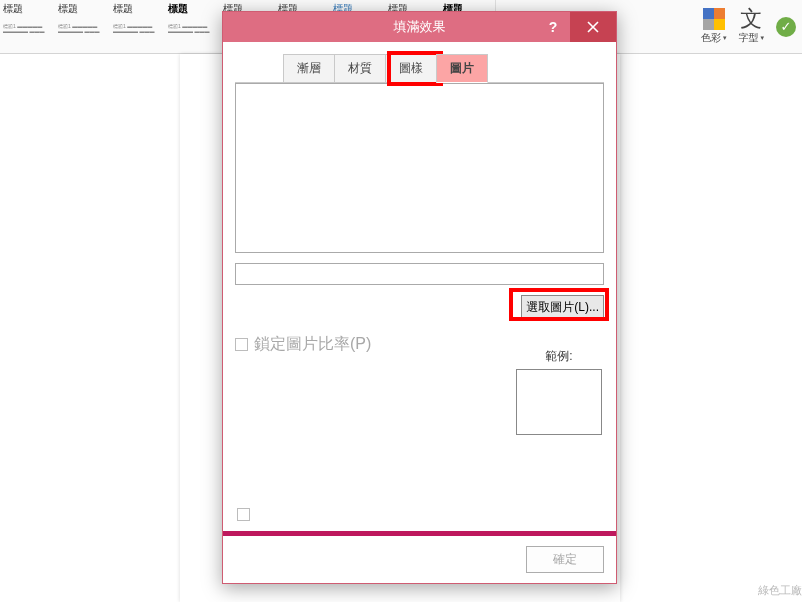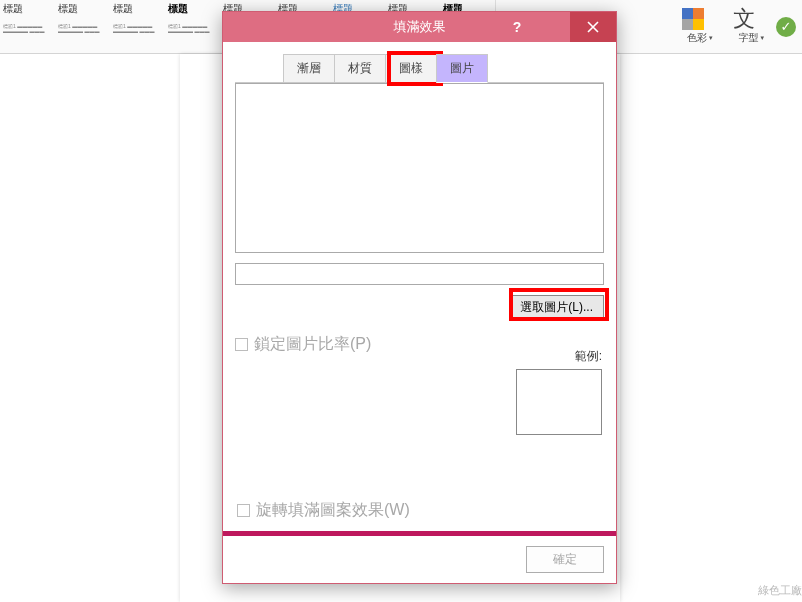--- a/index.html
+++ b/index.html
@@ -65,21 +65,21 @@
   }
   .color-swatch div:nth-child(1){background:#4472c4;}
   .color-swatch div:nth-child(2){background:#ed7d31;}
   .color-swatch div:nth-child(3){background:#a5a5a5;}
   .color-swatch div:nth-child(4){background:#ffc000;}
   .font-glyph { font-size:22px; font-family: serif; line-height:22px; }
   .check-circle {
     width:20px;height:20px;border-radius:50%;background:#70ad47;
     color:#fff;display:flex;align-items:center;justify-content:center;font-size:13px;
   }
-  .rlabel { font-size:10px; margin-top:1px; display:flex; align-items:center; gap:2px;margin-left:14px; }
+  .rlabel { font-size:10px; margin-top:1px; display:flex; align-items:center; gap:2px; }
   .tri { font-size:7px; color:#555; }
 
   .doc-area {
     position:absolute; left:0; right:0; top:54px; bottom:0;
     display:flex; justify-content:center;
     background:#fff;
   }
   .page-shadow {
     position:absolute;
     top:0;
@@ -100,21 +100,20 @@
     display:flex;
     flex-direction:column;
   }
   .dlg-titlebar {
     height:30px;
     background:#de6d82;
     color:#fff;
     display:flex;
     align-items:center;
     position:relative;
-    gap:36px;
   }
   .dlg-title {
     position:absolute;
     left:0; right:0;
     text-align:center;
     font-size:13px;
   }
   .dlg-help {
     margin-left:auto;
     width:34px;height:30px;
@@ -142,59 +141,60 @@
     padding:5px 13px;
     font-size:12px;
     color:#444;
     border:1px solid #c9c9c9;
     border-bottom:none;
     background:#f3f3f3;
     margin-right:-1px;
     position:relative;
   }
   .tab.active {
-    background:#c4b5fd;
+    background:#fca5a5;
     z-index:2;
     border-bottom:1px solid #fff;
     margin-bottom:-1px;
+    font-weight:bold;
   }
   .sec-label { font-size:12px; color:#333; margin:12px 0 4px 2px; }
   .preview-box {
     width:100%;
     height:170px;
     border:1px solid #aaa;
     background:#fff;
   }
   .filename-box {
     width:100%;
     height:22px;
     border:1px solid #aaa;
     margin-top:10px;
   }
   .select-btn-wrap {
     display:flex; justify-content:flex-end; margin-top:10px;
   }
   .select-btn {
     font-size:12px;
-    padding:3px 10px;
+    padding:3px 4px;
     background:#e8e8e8;
     border:1px solid #888;
   }
   .chk-row {
     display:flex; align-items:center; gap:6px;
     font-size:16px; color:#a8a8a8;
     margin-top:14px;
   }
   .chk {
     width:13px;height:13px;border:1px solid #bcbcbc;background:#fff;
   }
   .sample-area {
     position:absolute;
     right:14px; bottom:96px;
-    text-align:right;
+    text-align:center;
   }
   .sample-lbl { font-size:12px; color:#333; margin-bottom:4px; }
   .sample-box { width:86px; height:66px; border:1px solid #888; }
   .dlg-buttons {
     display:flex; justify-content:flex-end; gap:10px;
     padding:10px 12px;
     border-top:5px solid #be185d;
   }
   .dlg-btn {
     min-width:78px;
@@ -318,21 +318,20 @@
       <span>鎖定圖片比率(P)</span>
     </div>
 
     <div class="sample-area">
       <div class="sample-lbl">範例:</div>
       <div class="sample-box"></div>
     </div>
 
     <div class="chk-row" style="position:absolute; bottom:10px; left:14px;">
       <div class="chk"></div>
-      <span>旋轉填滿圖案效果(W)</span>
     </div>
   </div>
   <div class="dlg-buttons">
     <div class="dlg-btn disabled">確定</div>
   </div>
 </div>
 
 <div class="watermark">綠色工廠</div>
 
 </body></html>

